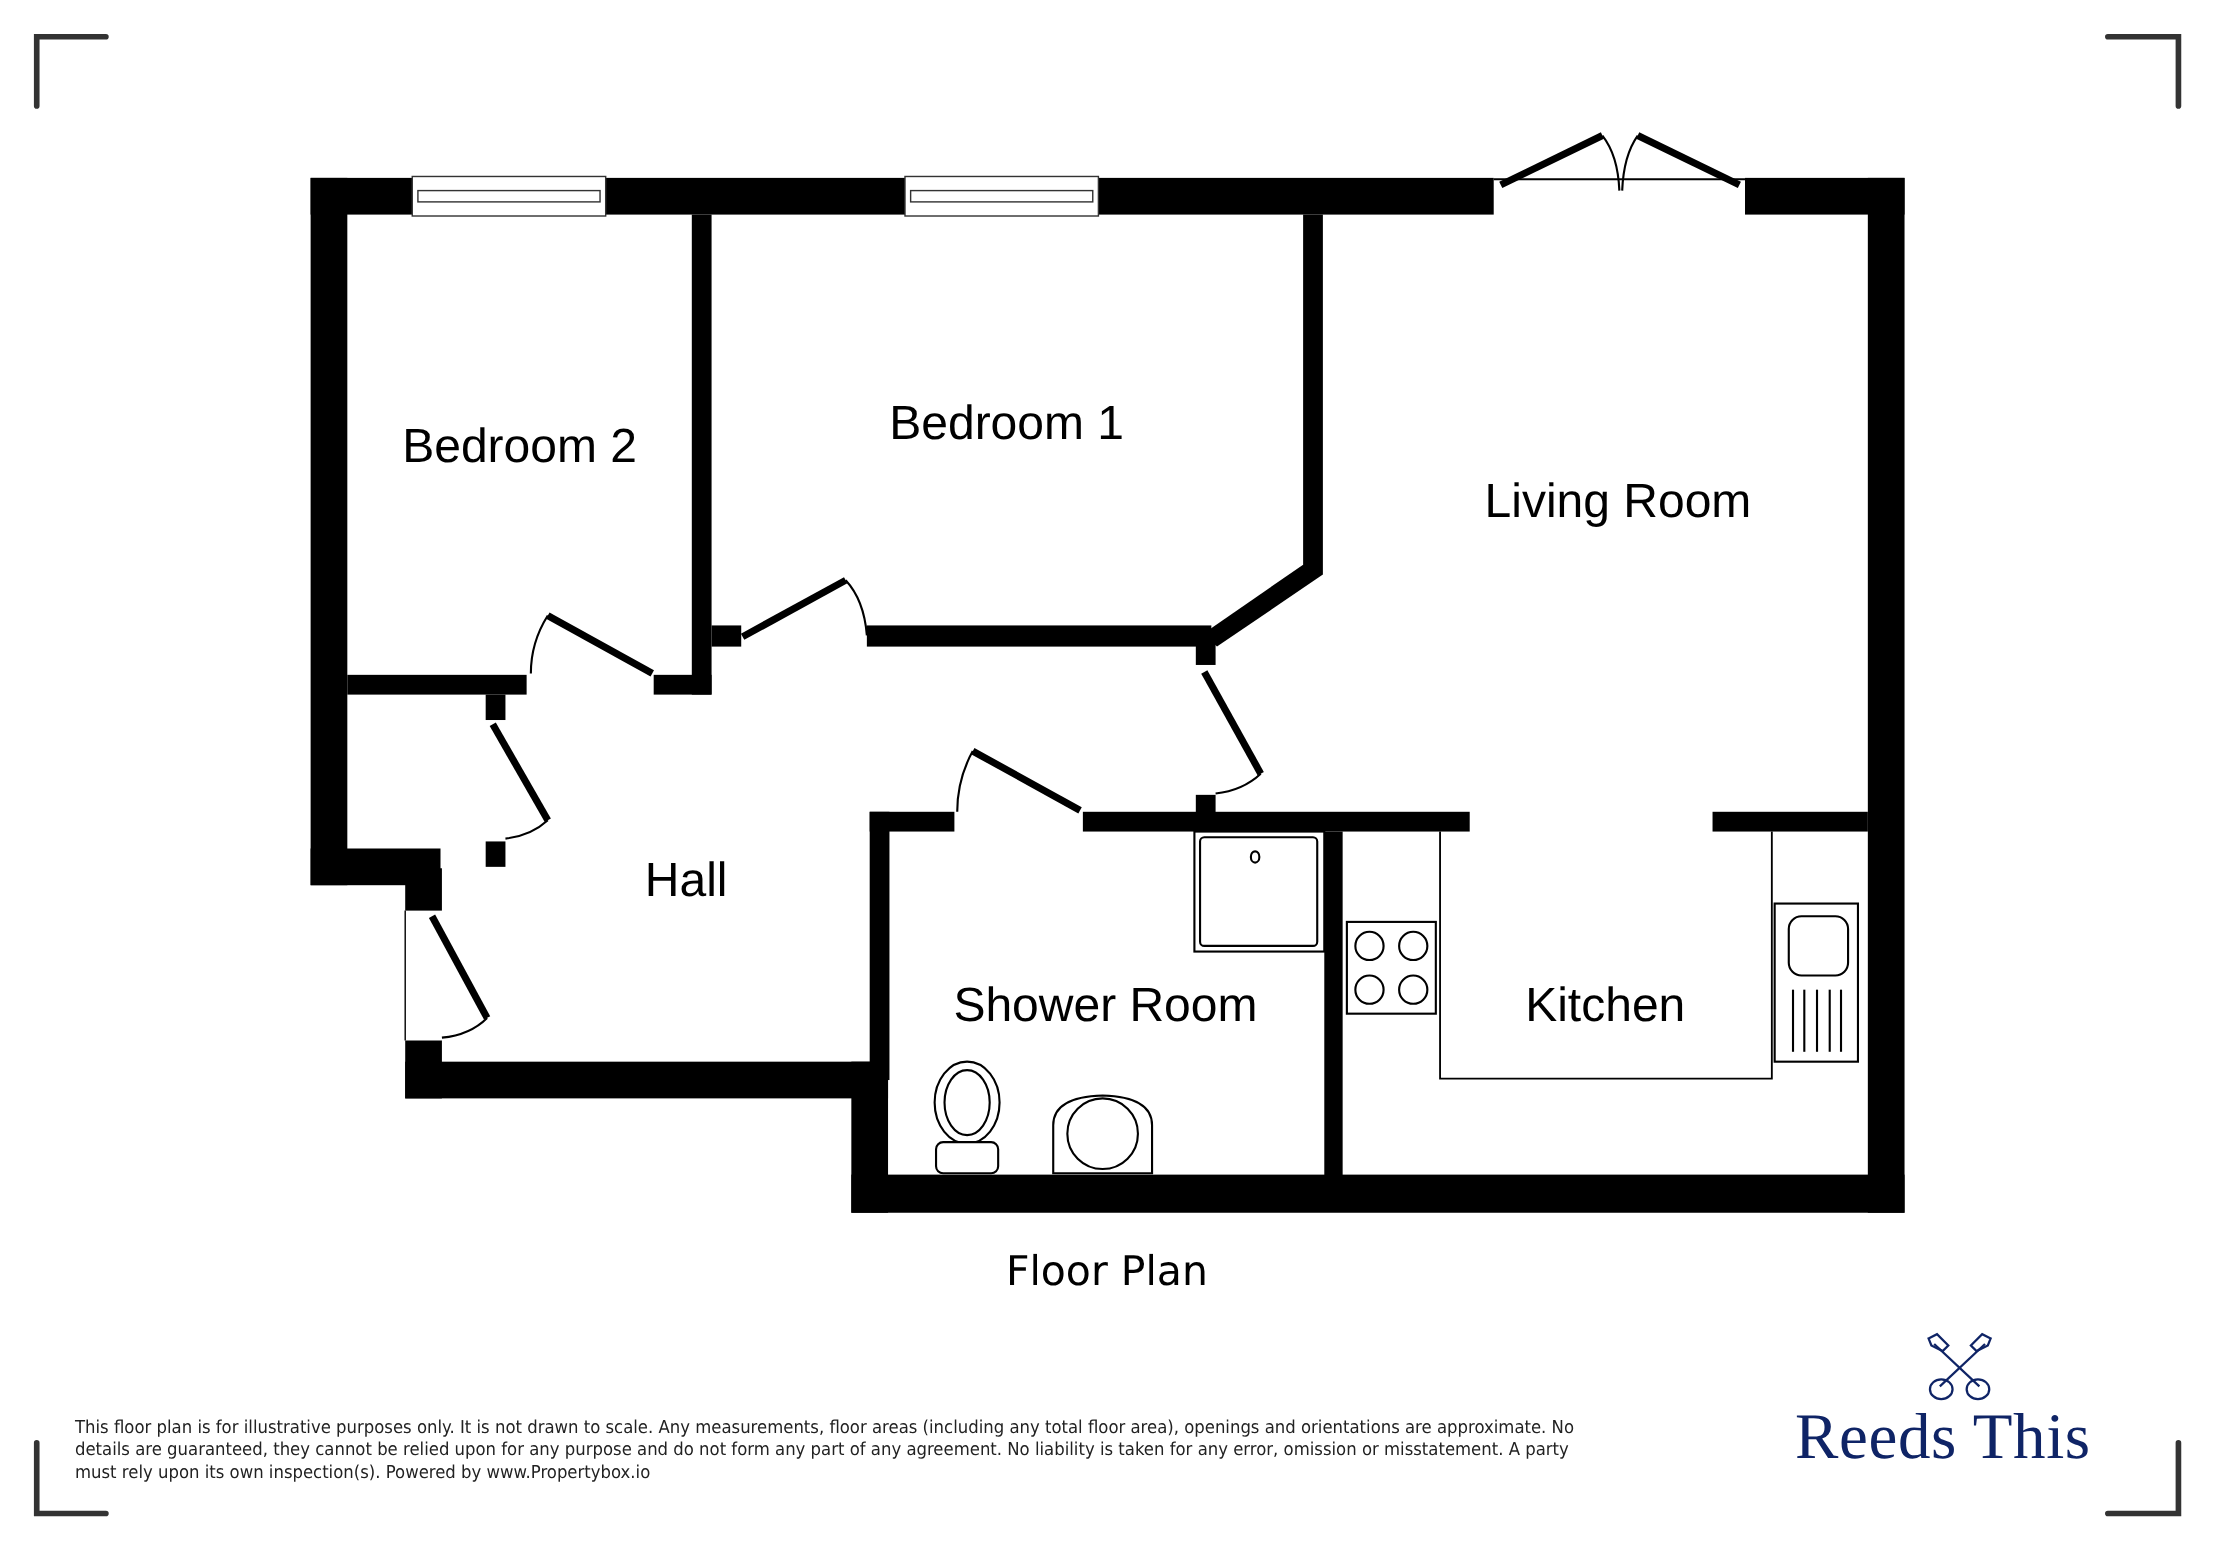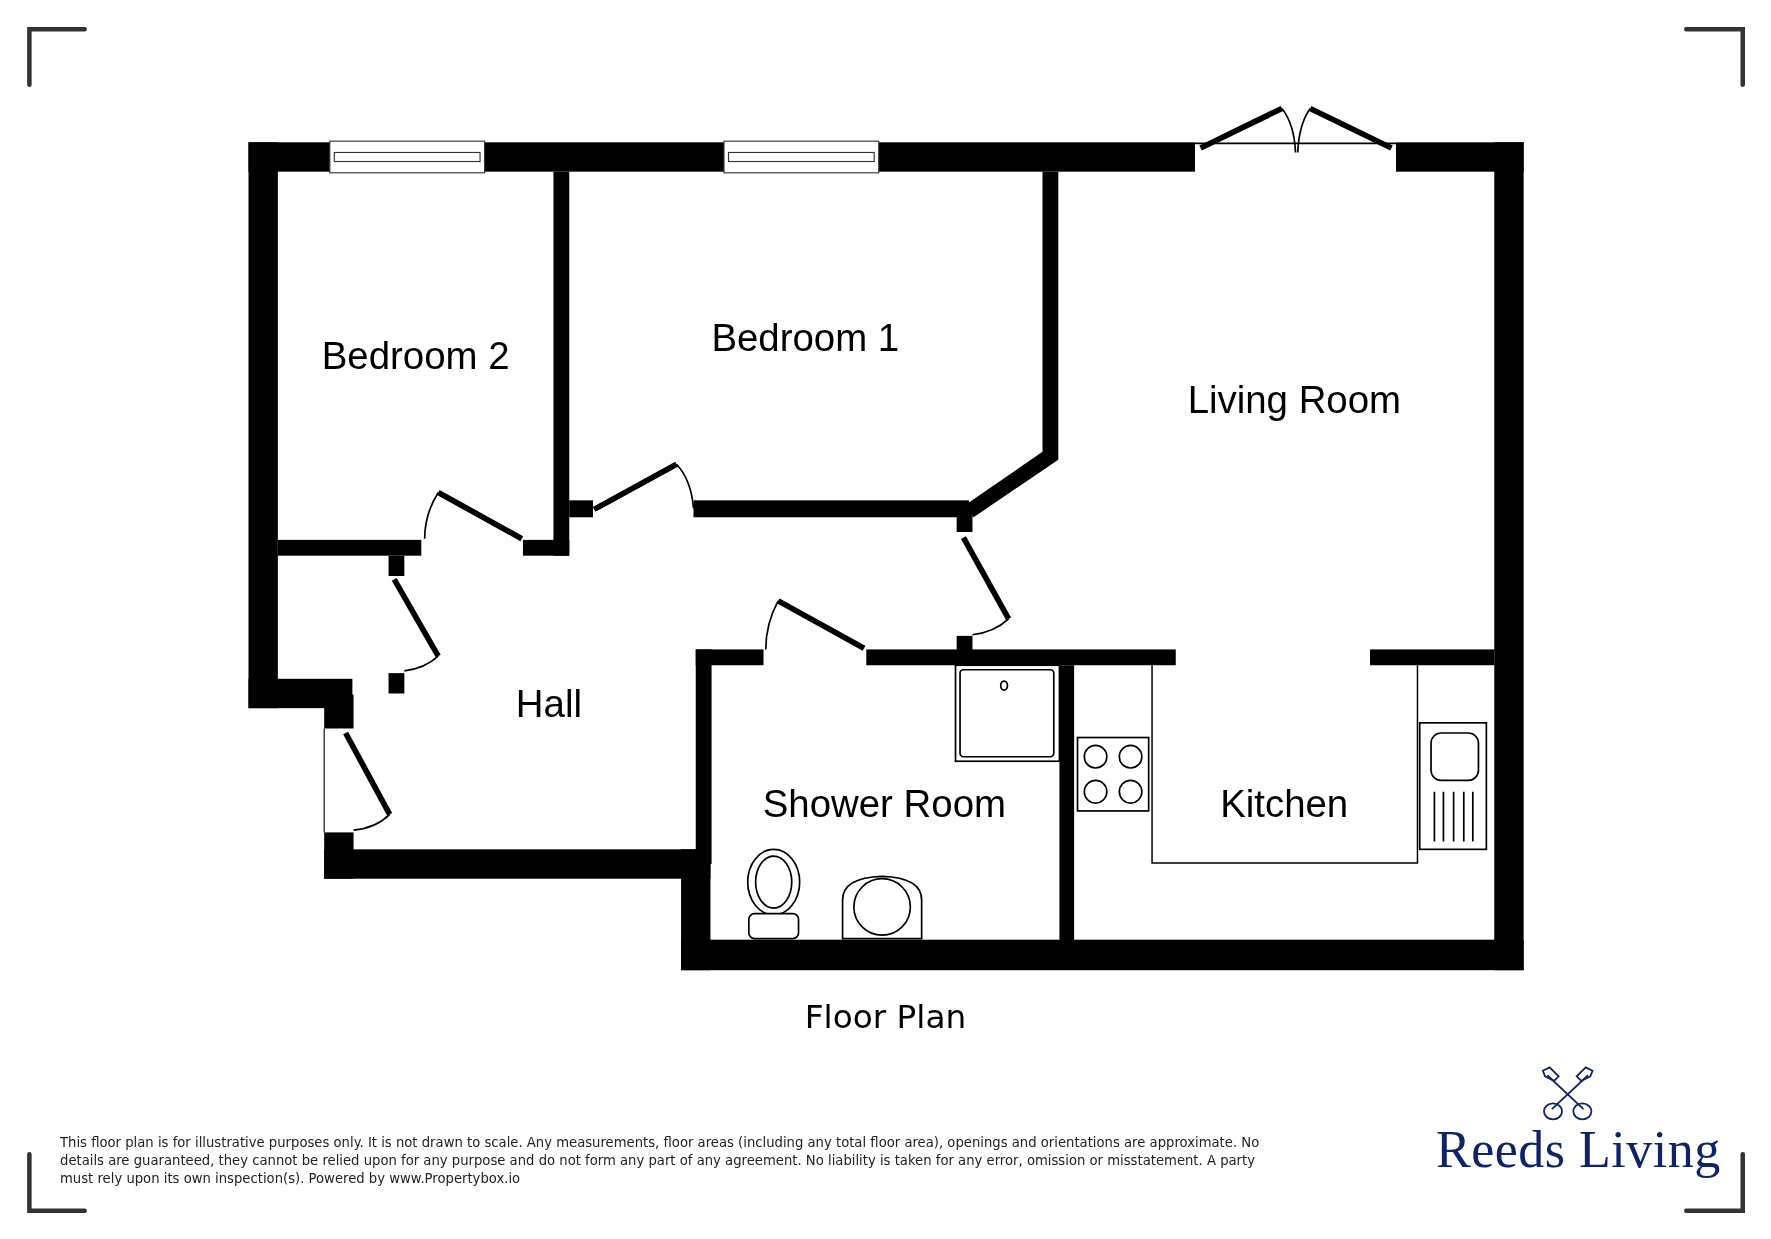--- a/index.html
+++ b/index.html
@@ -147,13 +147,13 @@
     <line x1="-18" y1="-16" x2="14" y2="14"></line>
     <line x1="18" y1="-16" x2="-14" y2="14"></line>
     <path d="M-22,-20 l6,-3 l8,8 l-4,4 l-8,-4 z"></path>
     <path d="M22,-20 l-6,-3 l-8,8 l4,4 l8,-4 z"></path>
     <ellipse cx="-13" cy="16" rx="8" ry="7"></ellipse>
     <ellipse cx="13" cy="16" rx="8" ry="7"></ellipse>
   </g>
 </svg>
 
 <div class="disclaimer">This floor plan is for illustrative purposes only. It is not drawn to scale. Any measurements, floor areas (including any total floor area), openings and orientations are approximate. No details are guaranteed, they cannot be relied upon for any purpose and do not form any part of any agreement. No liability is taken for any error, omission or misstatement. A party must rely upon its own inspection(s). Powered by www.Propertybox.io</div>
-<div class="brand-name">Reeds Living</div>
+<div class="brand-name">Reeds This</div>
 
 </body></html>

